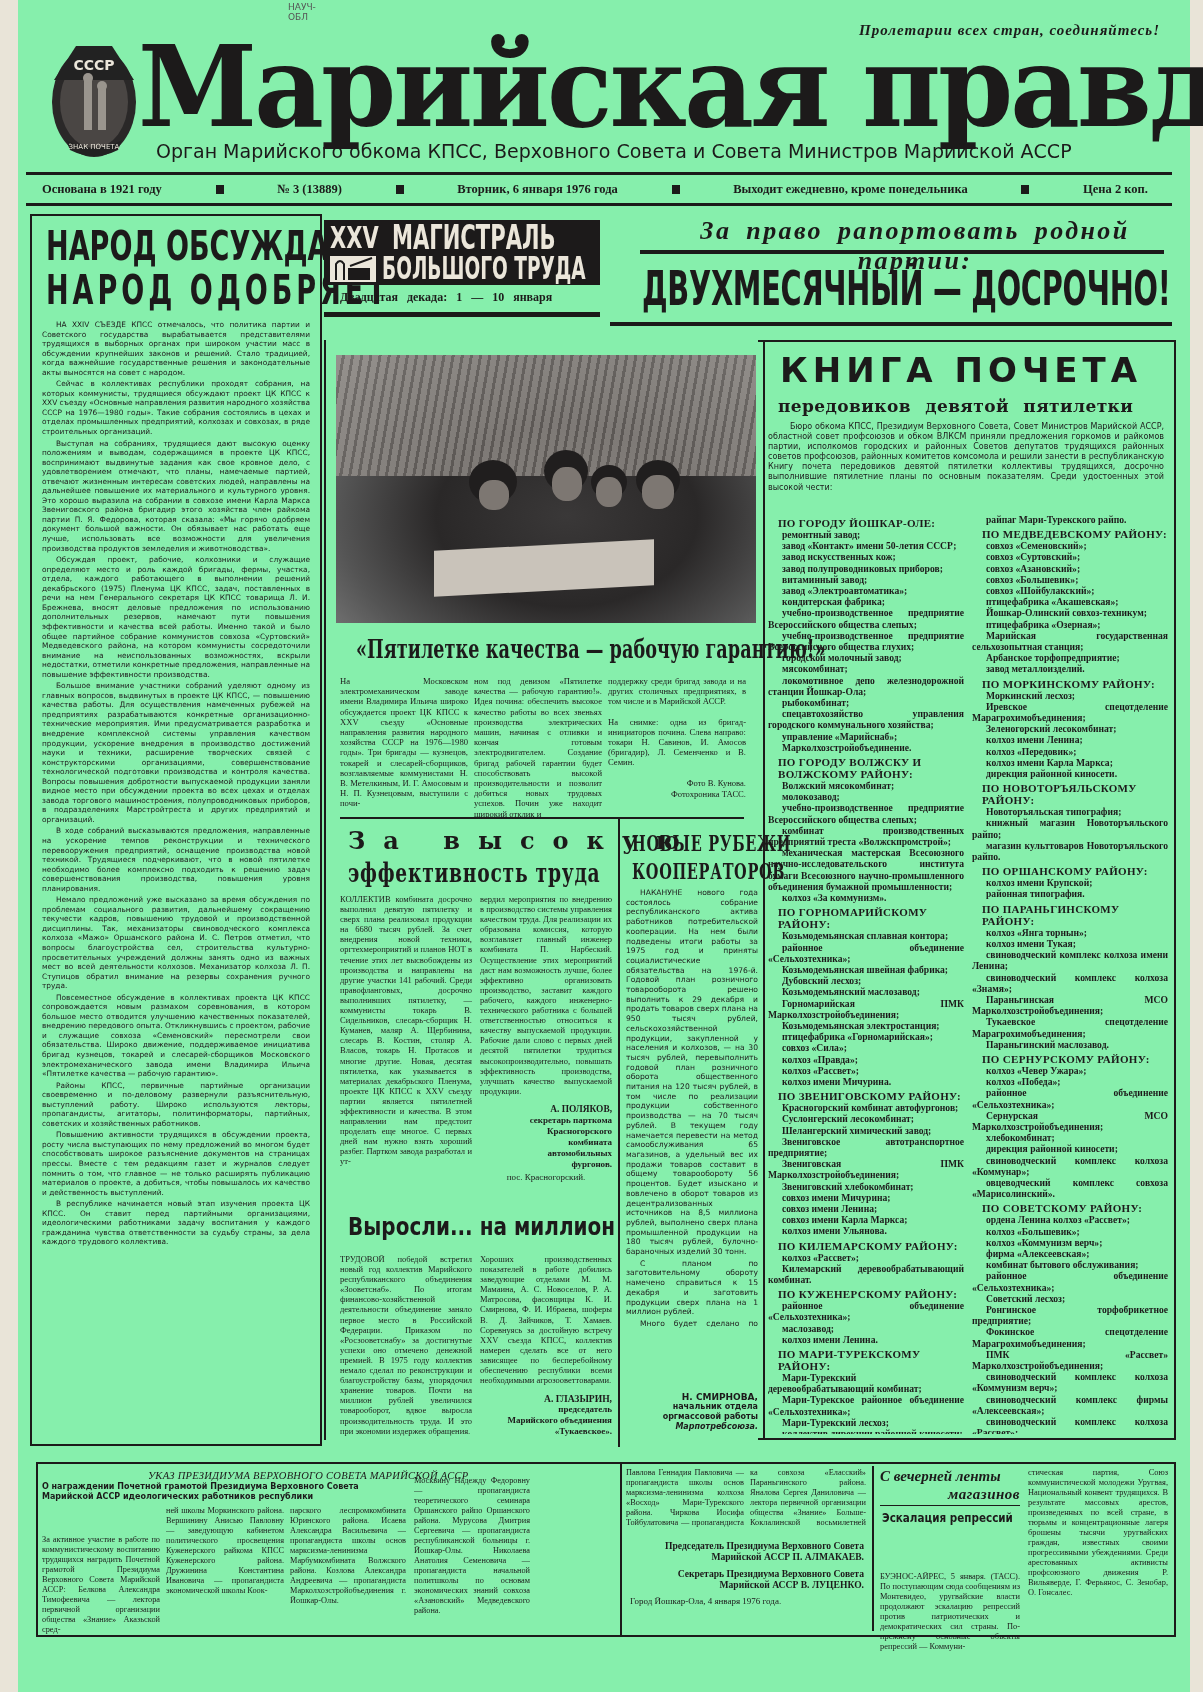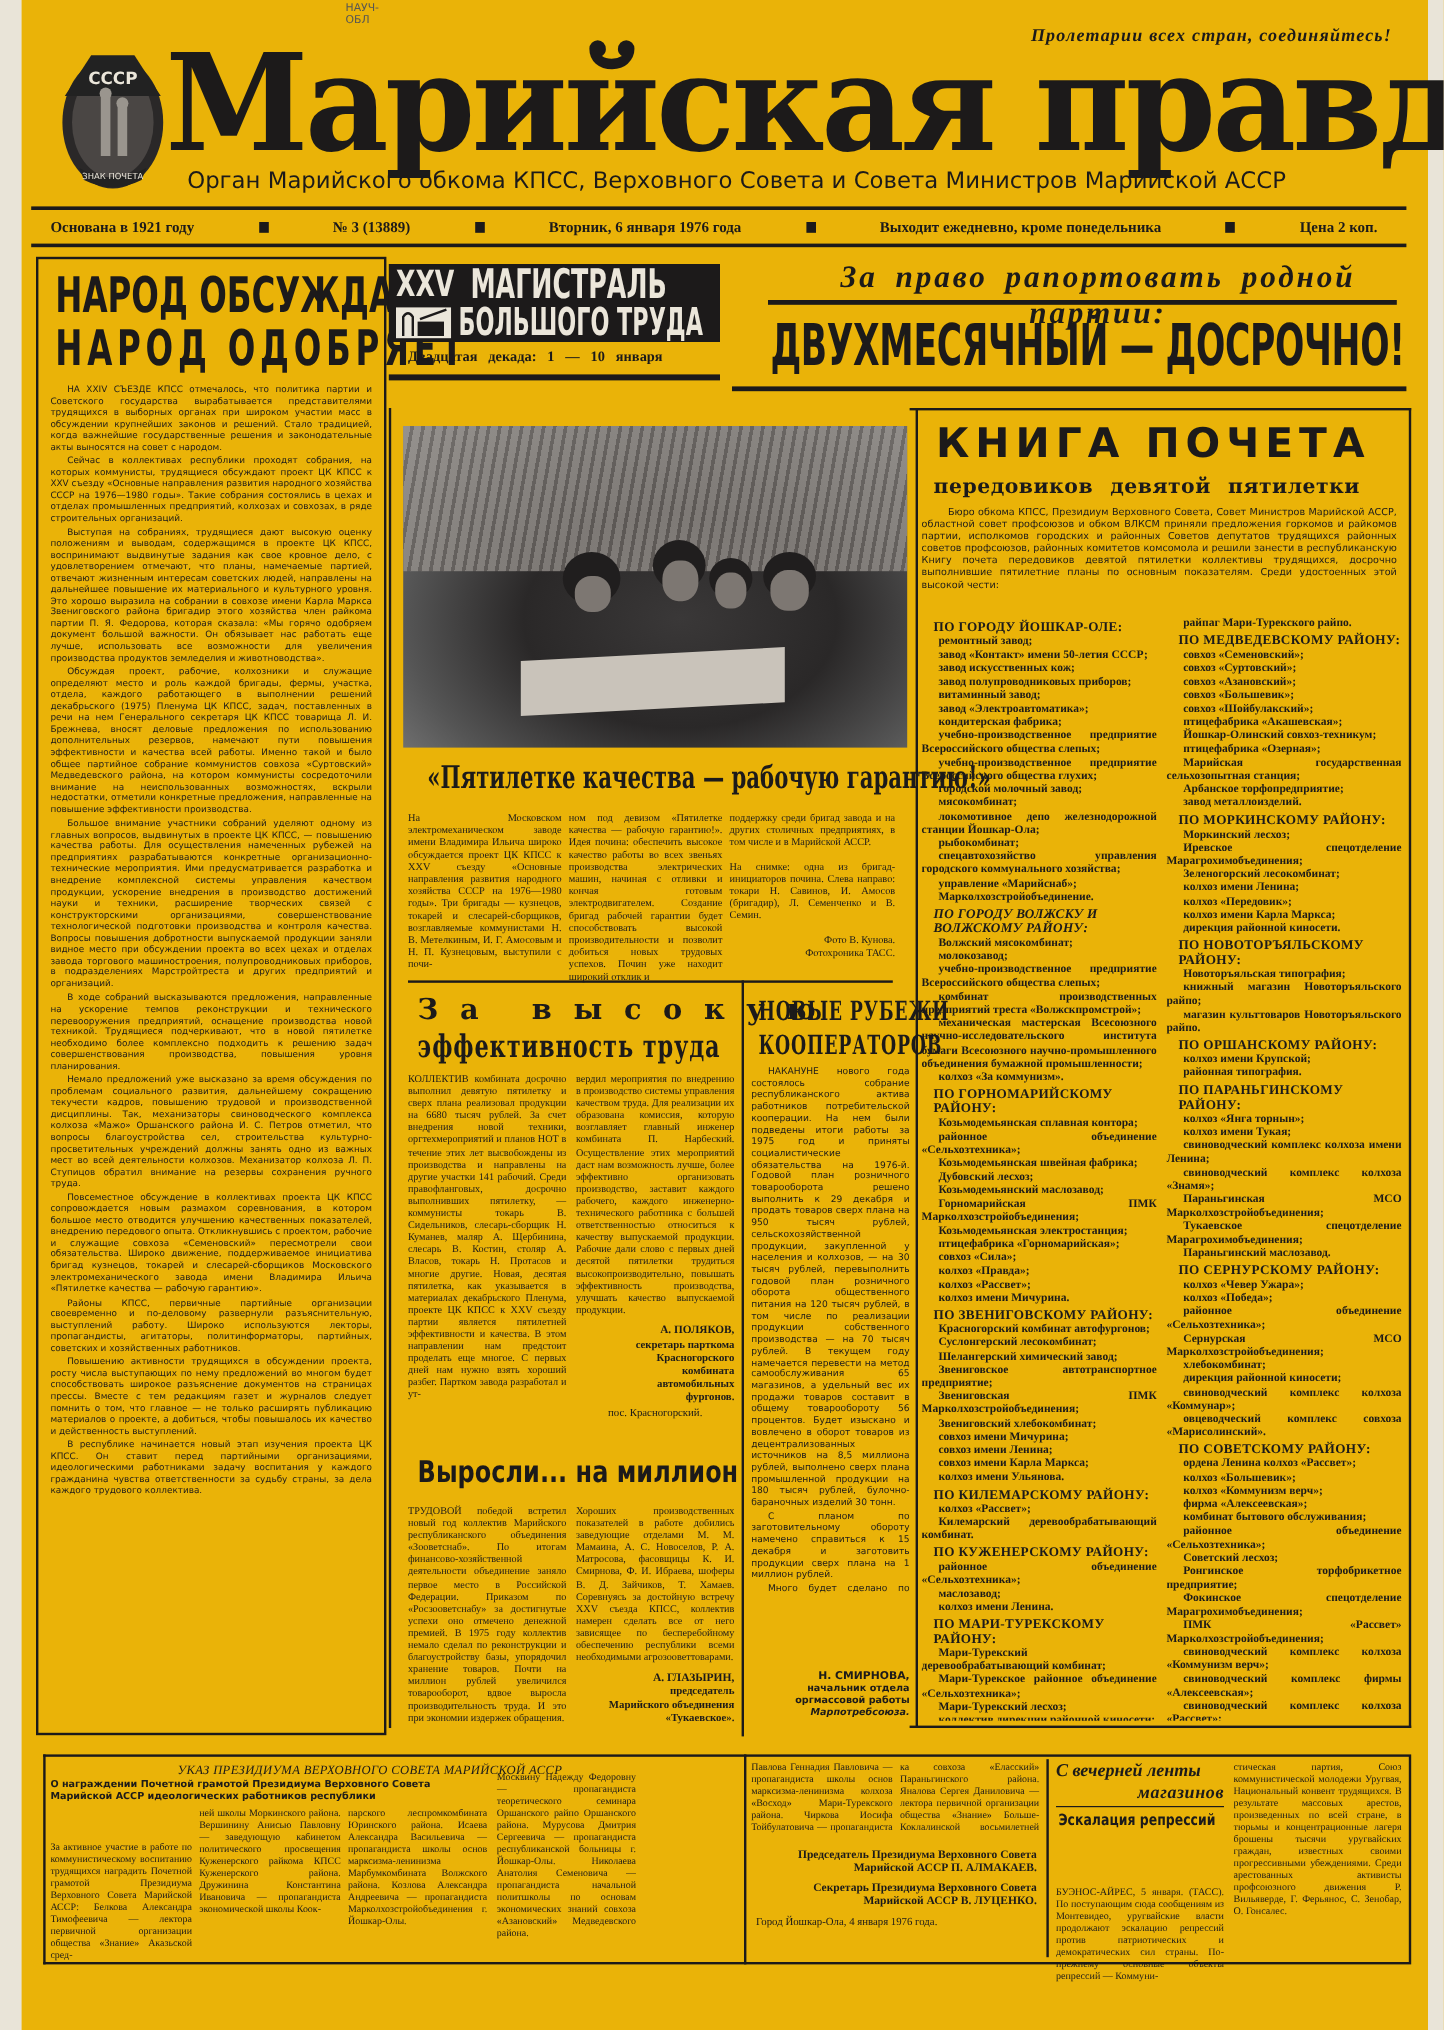--- a/index.html
+++ b/index.html
@@ -1,18 +1,18 @@
 <!DOCTYPE html>
 <html><head>
 <meta charset="utf-8">
 <style>
   * { box-sizing: border-box; margin: 0; padding: 0; }
   html, body { width: 1203px; height: 1692px; background: #e9e4d8; overflow: hidden; }
   body { font-family: "DejaVu Serif", serif; color: #1c1a1a; position: relative; }
-  .page { position: absolute; left: 18px; top: 0; width: 1172px; height: 1692px; background: #eab308; }
+  .page { position: absolute; left: 18px; top: 0; width: 1172px; height: 1692px; background: #86efac; }
   .ser { font-family: "Liberation Serif", serif; text-align: center; }
   .sans { font-family: "DejaVu Sans", sans-serif; }
   .abs { position: absolute; }
   .stamp { left: 270px; top: 2px; font-size: 9px; color: #555; font-family: "DejaVu Sans", sans-serif; line-height: 10px; }
   .motto { right: 30px; top: 22px; font-size: 15px; font-style: italic; font-weight: bold; letter-spacing: 1px; }
   .emblem { left: 30px; top: 40px; width: 92px; height: 120px; }
   .masthead { left: 120px; top: 28px; font-family: "DejaVu Serif", serif; font-weight: bold; font-size: 112px; line-height: 118px; letter-spacing: -3px; transform: scaleX(0.96); transform-origin: left top; white-space: nowrap; }
   .organ { left: 138px; top: 140px; font-family: "DejaVu Sans", sans-serif; font-size: 19px; white-space: nowrap; }
   .rule { position: absolute; left: 8px; right: 18px; background: #1c1a1a; }
   .infobar { left: 12px; top: 178px; width: 1130px; height: 22px; display: flex; justify-content: space-between; align-items: center; font-family: "Liberation Serif", serif; font-weight: bold; font-size: 12.5px; padding: 0 12px; }
@@ -198,21 +198,21 @@
         <div class="list-i">кондитерская фабрика;</div>
         <div class="list-i">учебно-производственное предприятие Всероссийского общества слепых;</div>
         <div class="list-i">учебно-производственное предприятие Всероссийского общества глухих;</div>
         <div class="list-i">городской молочный завод;</div>
         <div class="list-i">мясокомбинат;</div>
         <div class="list-i">локомотивное депо железнодорожной станции Йошкар-Ола;</div>
         <div class="list-i">рыбокомбинат;</div>
         <div class="list-i">спецавтохозяйство управления городского коммунального хозяйства;</div>
         <div class="list-i">управление «Марийснаб»;</div>
         <div class="list-i">Марколхозстройобъединение.</div>
-        <div class="list-h" style="padding-left: 10px; font-style: italic;">ПО ГОРОДУ ВОЛЖСКУ И ВОЛЖСКОМУ РАЙОНУ:</div>
+        <div class="list-h" style="padding-left: 10px;">ПО ГОРОДУ ВОЛЖСКУ И ВОЛЖСКОМУ РАЙОНУ:</div>
         <div class="list-i">Волжский мясокомбинат;</div>
         <div class="list-i">молокозавод;</div>
         <div class="list-i">учебно-производственное предприятие Всероссийского общества слепых;</div>
         <div class="list-i">комбинат производственных предприятий треста «Волжскпромстрой»;</div>
         <div class="list-i">механическая мастерская Всесоюзного научно-исследовательского института бумаги Всесоюзного научно-промышленного объединения бумажной промышленности;</div>
         <div class="list-i">колхоз «За коммунизм».</div>
         <div class="list-h" style="padding-left: 10px;">ПО ГОРНОМАРИЙСКОМУ РАЙОНУ:</div>
         <div class="list-i">Козьмодемьянская сплавная контора;</div>
         <div class="list-i">районное объединение «Сельхозтехника»;</div>
         <div class="list-i">Козьмодемьянская швейная фабрика;</div>

